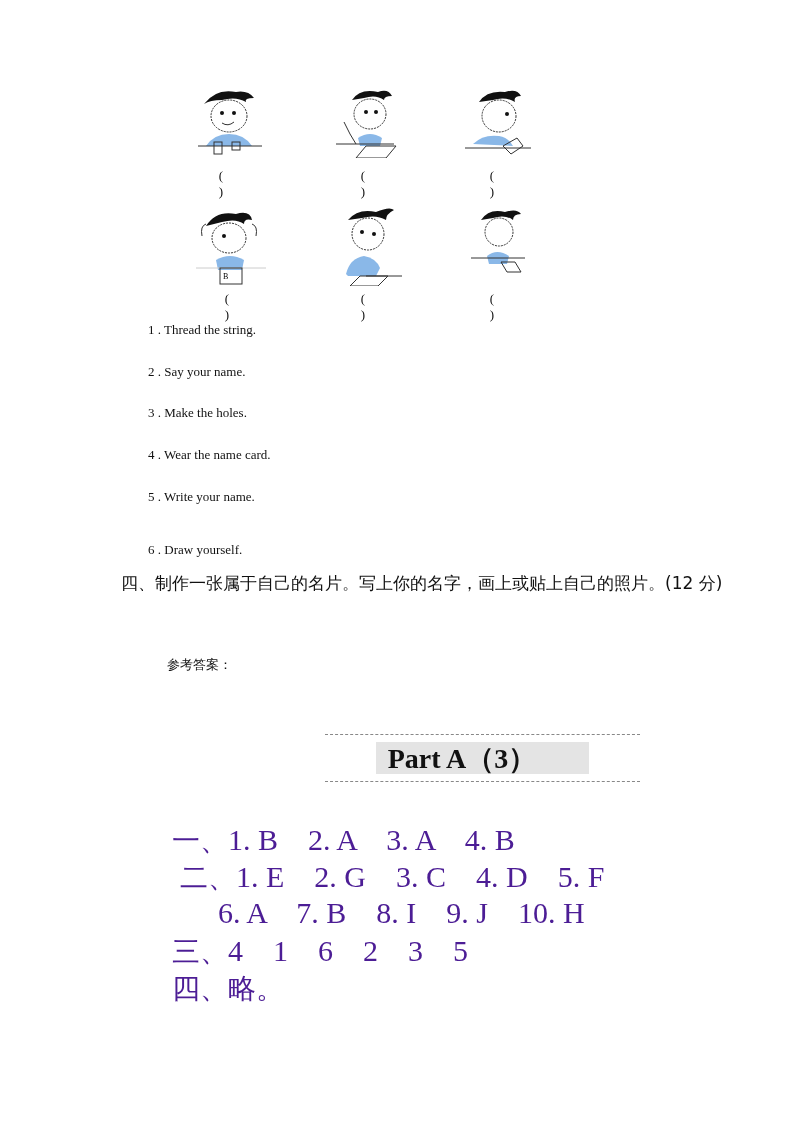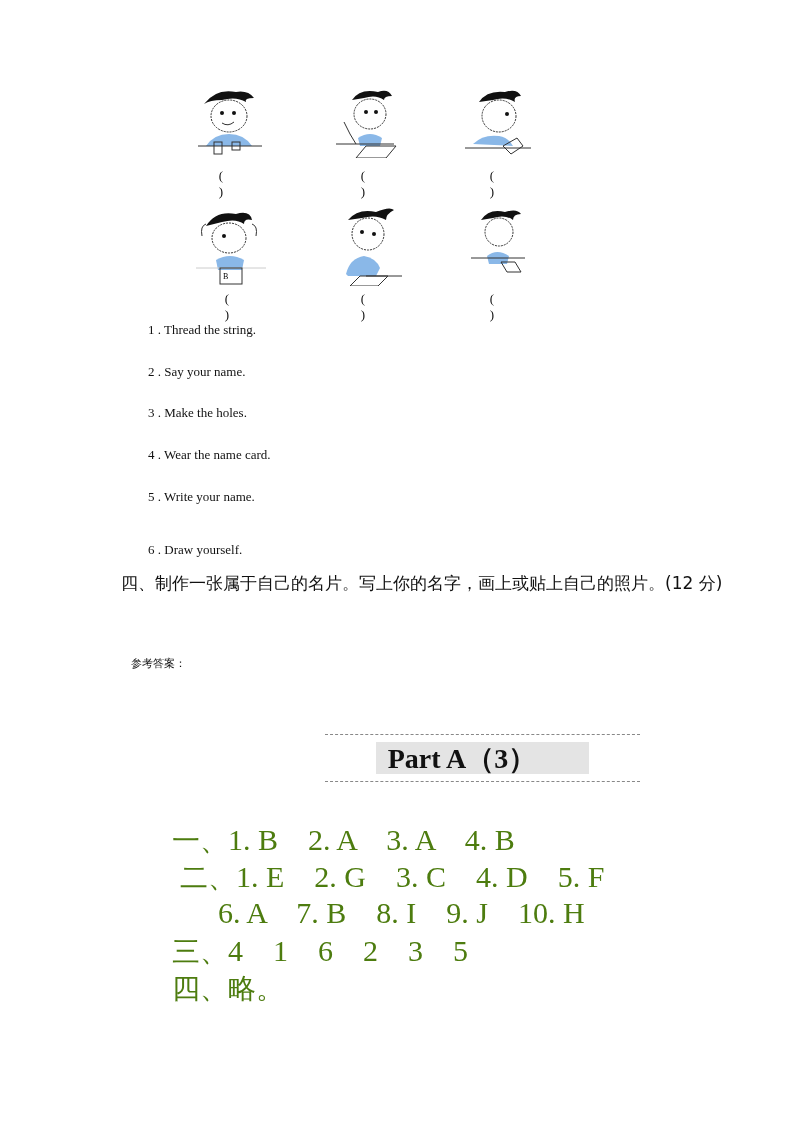--- a/index.html
+++ b/index.html
@@ -1,25 +1,25 @@
 <!DOCTYPE html>
 <html><head>
 <meta charset="utf-8">
 <style>
   html, body { margin: 0; padding: 0; background: #ffffff; }
   body { width: 793px; height: 1122px; position: relative; overflow: hidden; font-family: "Liberation Serif", serif; color: #111; }
   .pic { position: absolute; width: 70px; height: 72px; }
   .paren { position: absolute; font-size: 13px; font-family: "Liberation Serif", serif; width: 40px; text-align: center; letter-spacing: 14px; }
   .item { position: absolute; left: 148px; font-size: 13px; font-family: "Liberation Serif", serif; }
   .q4 { position: absolute; left: 121px; top: 572px; font-size: 17px; font-family: "DejaVu Sans", sans-serif; }
-  .ans-label { position: absolute; left: 131px; top: 656px; font-size: 11px; font-family: Liberation Serif, serif; }
+  .ans-label { position: absolute; left: 167px; top: 656px; font-size: 13px; font-family: Liberation Serif, serif; }
   .dash { position: absolute; left: 325px; width: 315px; border-top: 1px dashed #888; }
   .part-box { position: absolute; left: 376px; top: 742px; width: 213px; height: 32px; background: #e4e4e4; }
   .part-title { position: absolute; left: 376px; top: 740px; width: 172px; text-align: center; font-size: 28px; font-weight: bold; font-family: "Liberation Serif", serif; color: #111; }
-  .ansline { position: absolute; font-family: "Liberation Serif", serif; font-size: 30px; color: #4d7c0f; white-space: pre; }
+  .ansline { position: absolute; font-family: "Liberation Serif", serif; font-size: 30px; color: #4c1d95; white-space: pre; }
   .ansline .cn { font-family: "DejaVu Serif", serif; font-size: 28px; }
 </style>
 </head>
 <body>
 
 <div class="pic" style="left:196px; top:86px;">
   <svg width="70" height="72" viewBox="0 0 70 72">
     <path d="M8 18 Q20 2 40 6 Q52 4 58 12 Q48 12 50 16 Q40 10 26 14 Q14 14 8 18Z" fill="#111"></path>
     <ellipse cx="33" cy="30" rx="18" ry="16" fill="none" stroke="#333" stroke-width="1" stroke-dasharray="2,1"></ellipse>
     <circle cx="26" cy="27" r="2" fill="#111"></circle>

